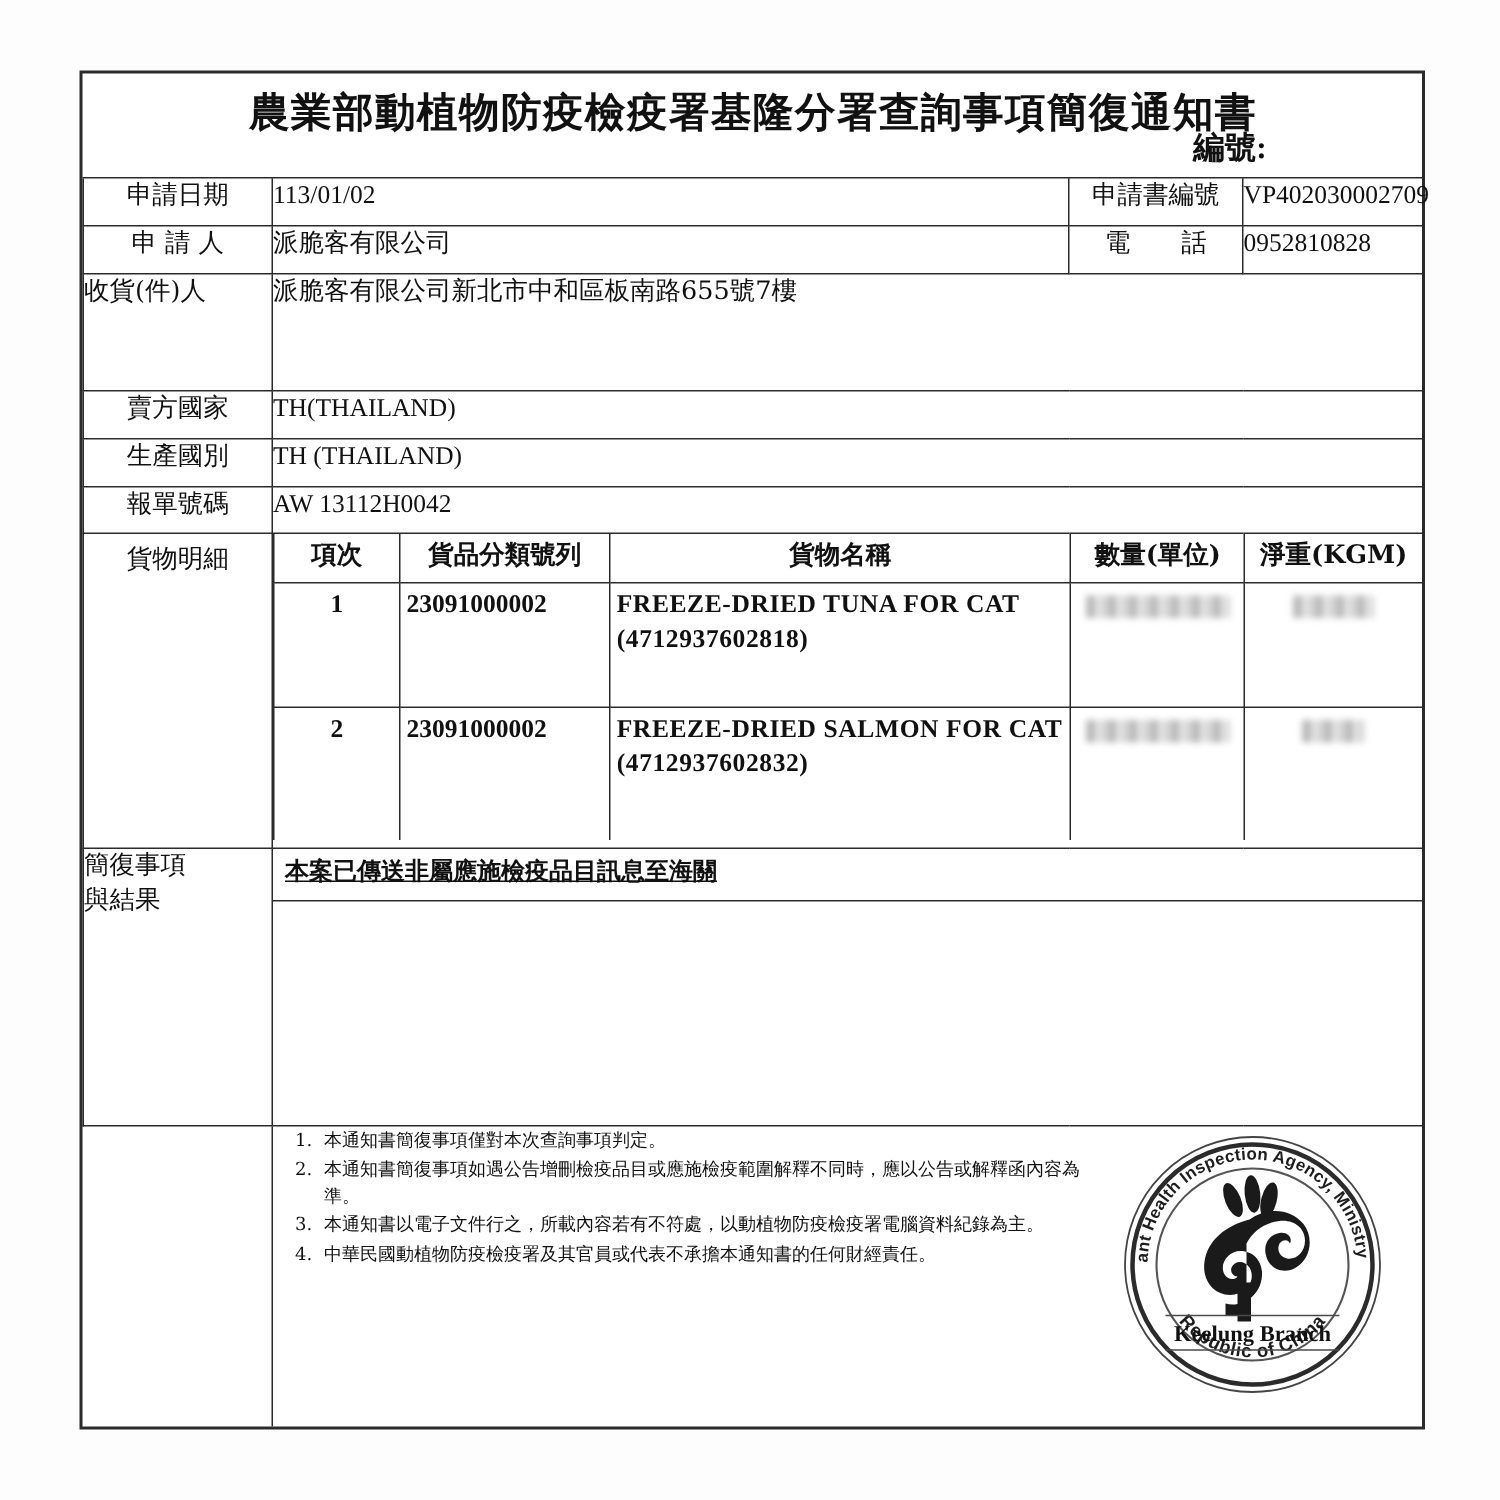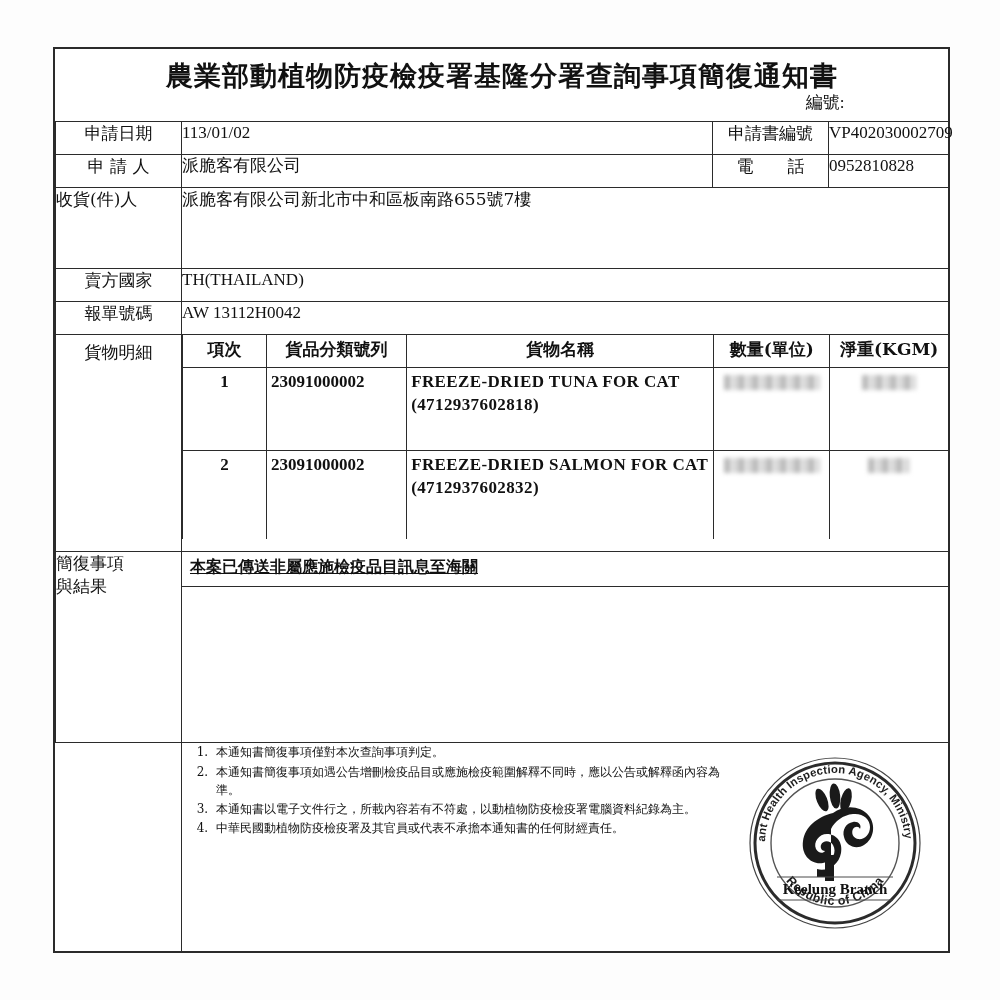--- a/index.html
+++ b/index.html
@@ -64,22 +64,23 @@
     font-weight: bold;
     letter-spacing: 1px;
     padding-top: 9px;
     white-space: nowrap;
     font-family: "DejaVu Serif", "Liberation Serif", serif;
   }
   .serial-line {
     position: absolute;
     right: 14px;
     bottom: 6px;
-    font-size: 17px;
+    font-size: 21px;
     white-space: nowrap;
+    font-weight: bold;
   }
   .serial-value {
     display: inline-block;
     min-width: 90px;
   }
 
   
   .lbl {
     text-align: center;
     font-size: 18px;
@@ -262,20 +263,24 @@
       <tr>
         <td class="consignee-label" style="height:76px">收貨(件)人</td>
         <td class="consignee-value" colspan="5">派脆客有限公司新北市中和區板南路655號7樓</td>
       </tr>
 
       <tr class="row-std">
         <td class="lbl">賣方國家</td>
         <td class="val" colspan="5">TH(THAILAND)</td>
       </tr>
 
+      <tr class="row-std">
+        <td class="lbl">生產國別</td>
+        <td class="val" colspan="5">TH (THAILAND)</td>
+      </tr>
 
       <tr class="row-std">
         <td class="lbl">報單號碼</td>
         <td class="val" colspan="5">AW   13112H0042</td>
       </tr>
 
       <tr>
         <td class="lbl" style="height:188px; vertical-align:top; padding-top:6px;">貨物明細</td>
         <td class="goods-wrap" colspan="5">
           <table class="goods-table">

